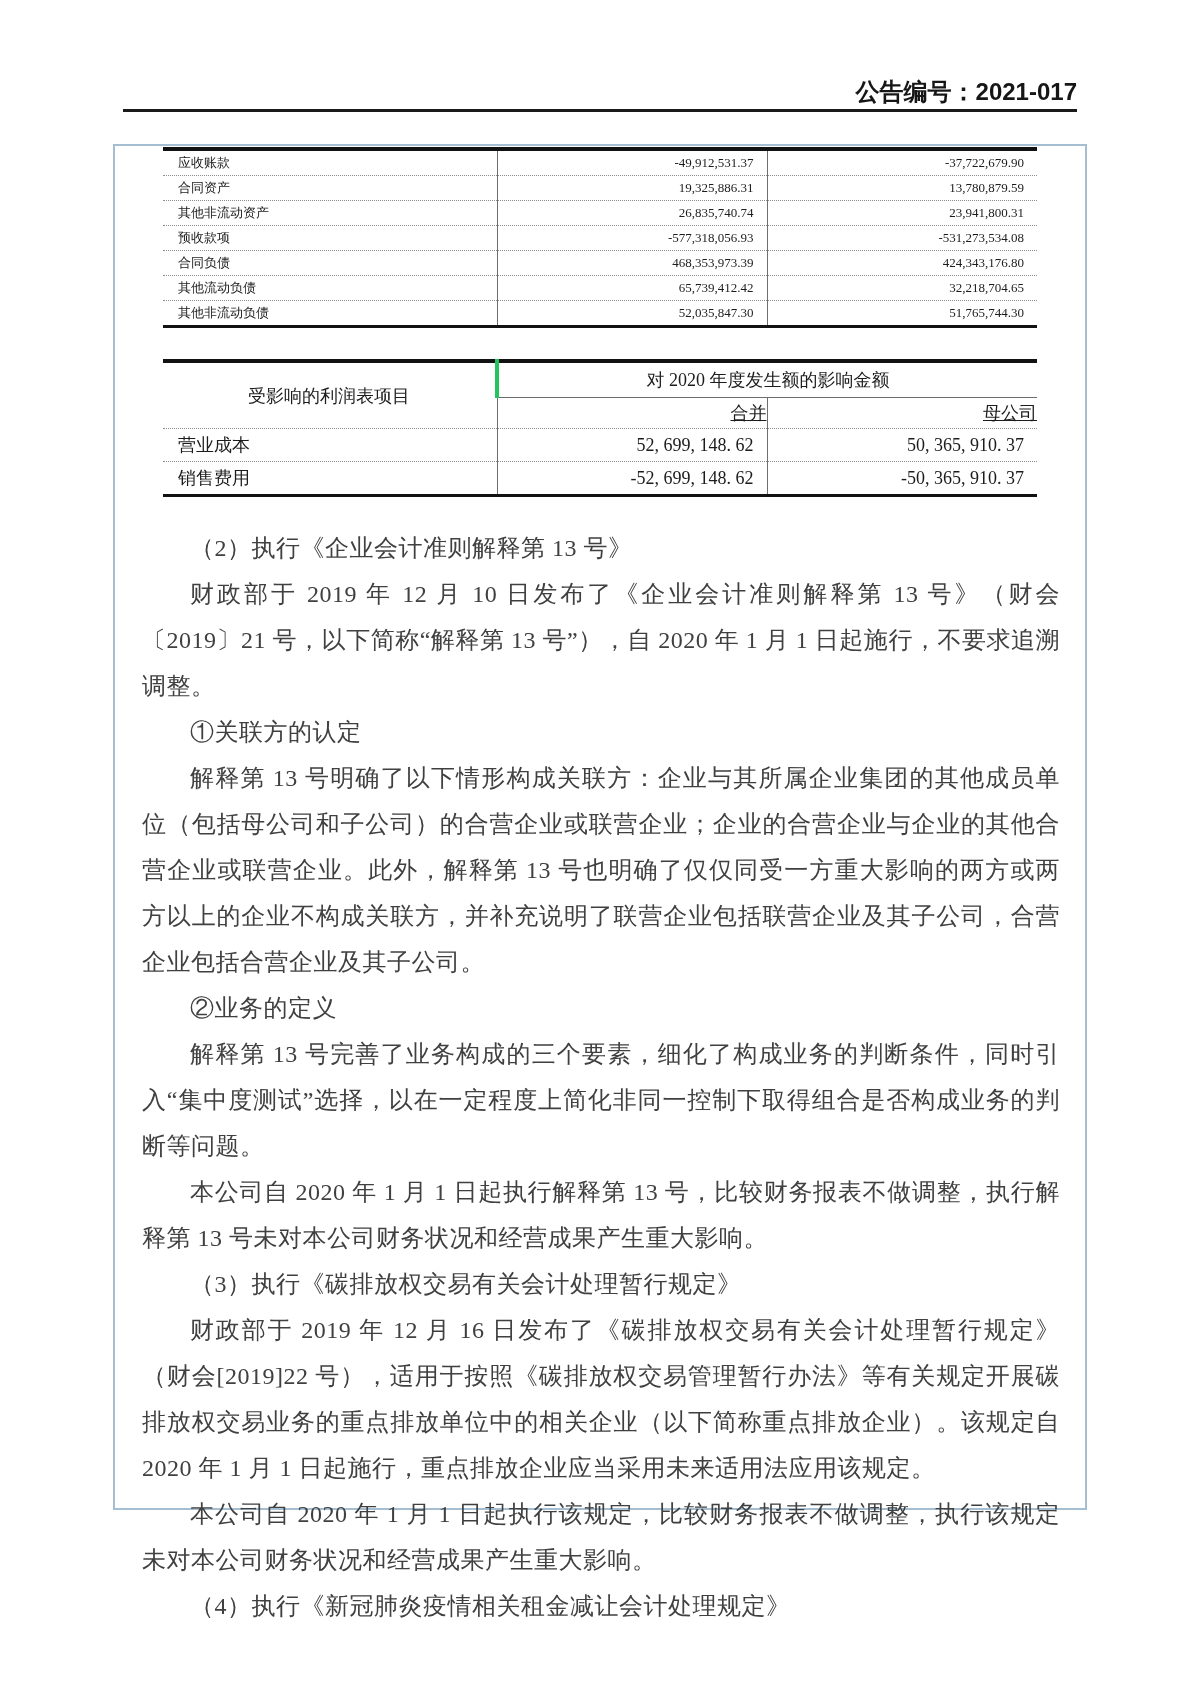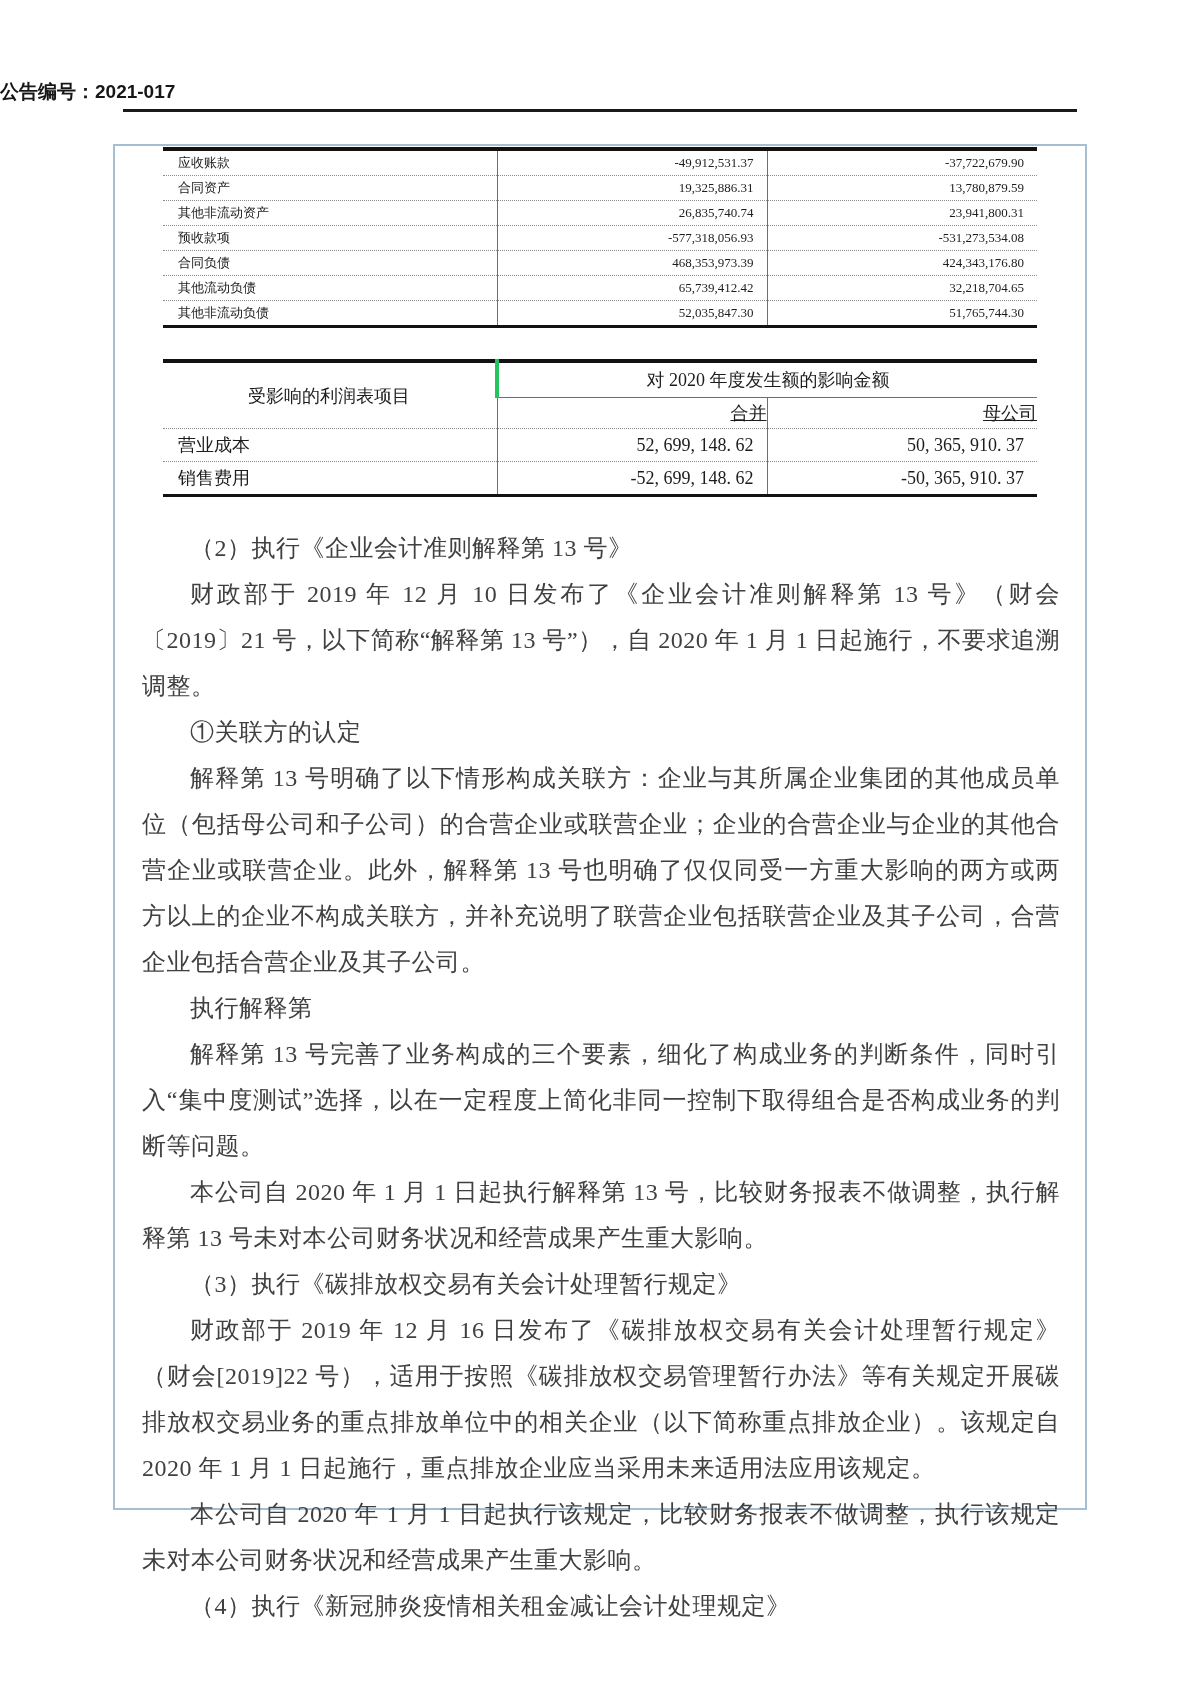--- a/index.html
+++ b/index.html
@@ -5,23 +5,23 @@
   html,body { margin:0; padding:0; }
   body {
     width:1200px; height:1696px;
     background:#ffffff;
     position:relative;
     font-family:"Liberation Serif","DejaVu Serif",serif;
     color:#1c1c1c;
   }
   .doc-number {
     position:absolute; top:80px; left:0; width:1077px;
-    text-align:left;
+    text-align:right;
     font-family:"Liberation Sans","DejaVu Sans",sans-serif;
-    font-weight:600; font-size:19px; line-height:24px;
+    font-weight:600; font-size:24px; line-height:24px;
     color:#161616;
   }
   .header-rule {
     position:absolute; top:109px; left:123px;
     width:954px; height:3px; background:#1a1a1a;
   }
   .content-box {
     position:absolute; left:113px; top:144px;
     width:970px; height:1362px;
     border:2px solid #a6bed2;
@@ -158,21 +158,21 @@
           <td class="num vline">-50, 365, 910. 37</td>
         </tr>
       </tbody>
     </table>
 
     <div class="paras">
       <p>（2）执行《企业会计准则解释第 13 号》</p>
       <p>财政部于 2019 年 12 月 10 日发布了《企业会计准则解释第 13 号》（财会〔2019〕21 号，以下简称“解释第 13 号”），自 2020 年 1 月 1 日起施行，不要求追溯调整。</p>
       <p>①关联方的认定</p>
       <p>解释第 13 号明确了以下情形构成关联方：企业与其所属企业集团的其他成员单位（包括母公司和子公司）的合营企业或联营企业；企业的合营企业与企业的其他合营企业或联营企业。此外，解释第 13 号也明确了仅仅同受一方重大影响的两方或两方以上的企业不构成关联方，并补充说明了联营企业包括联营企业及其子公司，合营企业包括合营企业及其子公司。</p>
-      <p>执行解释第</p>
+      <p>②业务的定义</p>
       <p>解释第 13 号完善了业务构成的三个要素，细化了构成业务的判断条件，同时引入“集中度测试”选择，以在一定程度上简化非同一控制下取得组合是否构成业务的判断等问题。</p>
       <p>本公司自 2020 年 1 月 1 日起执行解释第 13 号，比较财务报表不做调整，执行解释第 13 号未对本公司财务状况和经营成果产生重大影响。</p>
       <p>（3）执行《碳排放权交易有关会计处理暂行规定》</p>
       <p>财政部于 2019 年 12 月 16 日发布了《碳排放权交易有关会计处理暂行规定》（财会[2019]22 号），适用于按照《碳排放权交易管理暂行办法》等有关规定开展碳排放权交易业务的重点排放单位中的相关企业（以下简称重点排放企业）。该规定自 2020 年 1 月 1 日起施行，重点排放企业应当采用未来适用法应用该规定。</p>
       <p>本公司自 2020 年 1 月 1 日起执行该规定，比较财务报表不做调整，执行该规定未对本公司财务状况和经营成果产生重大影响。</p>
       <p>（4）执行《新冠肺炎疫情相关租金减让会计处理规定》</p>
     </div>
 
   </div>
 </div>

